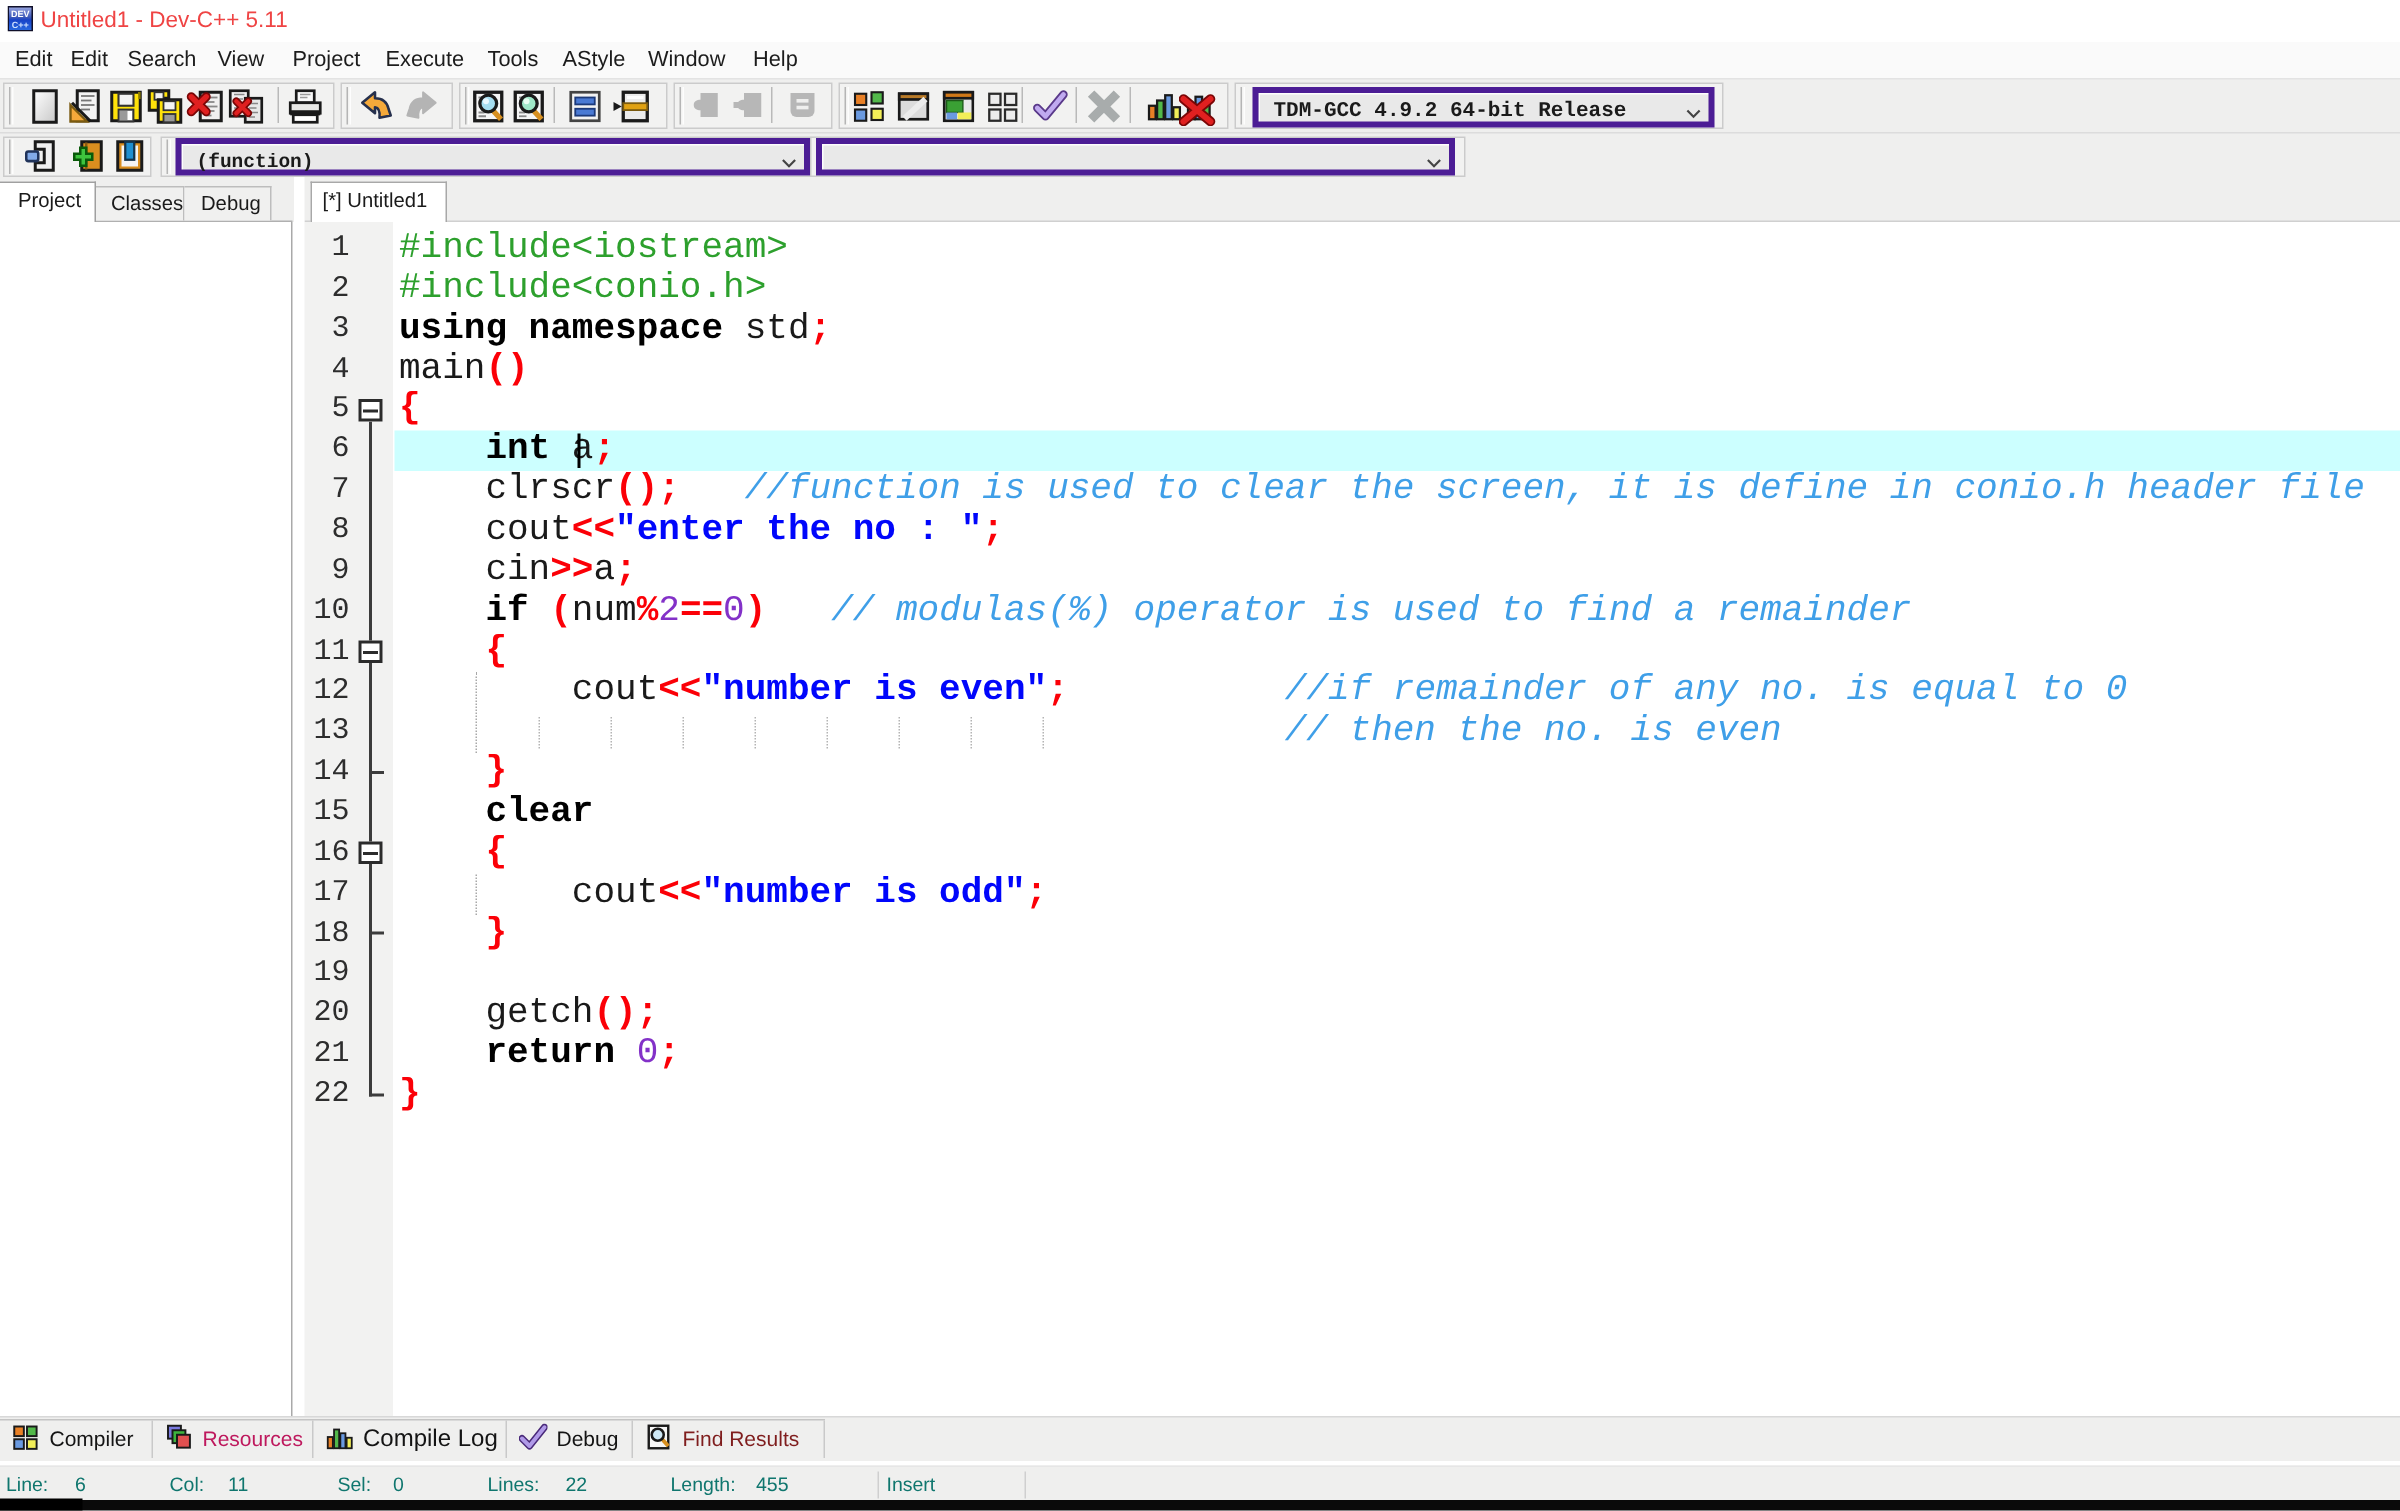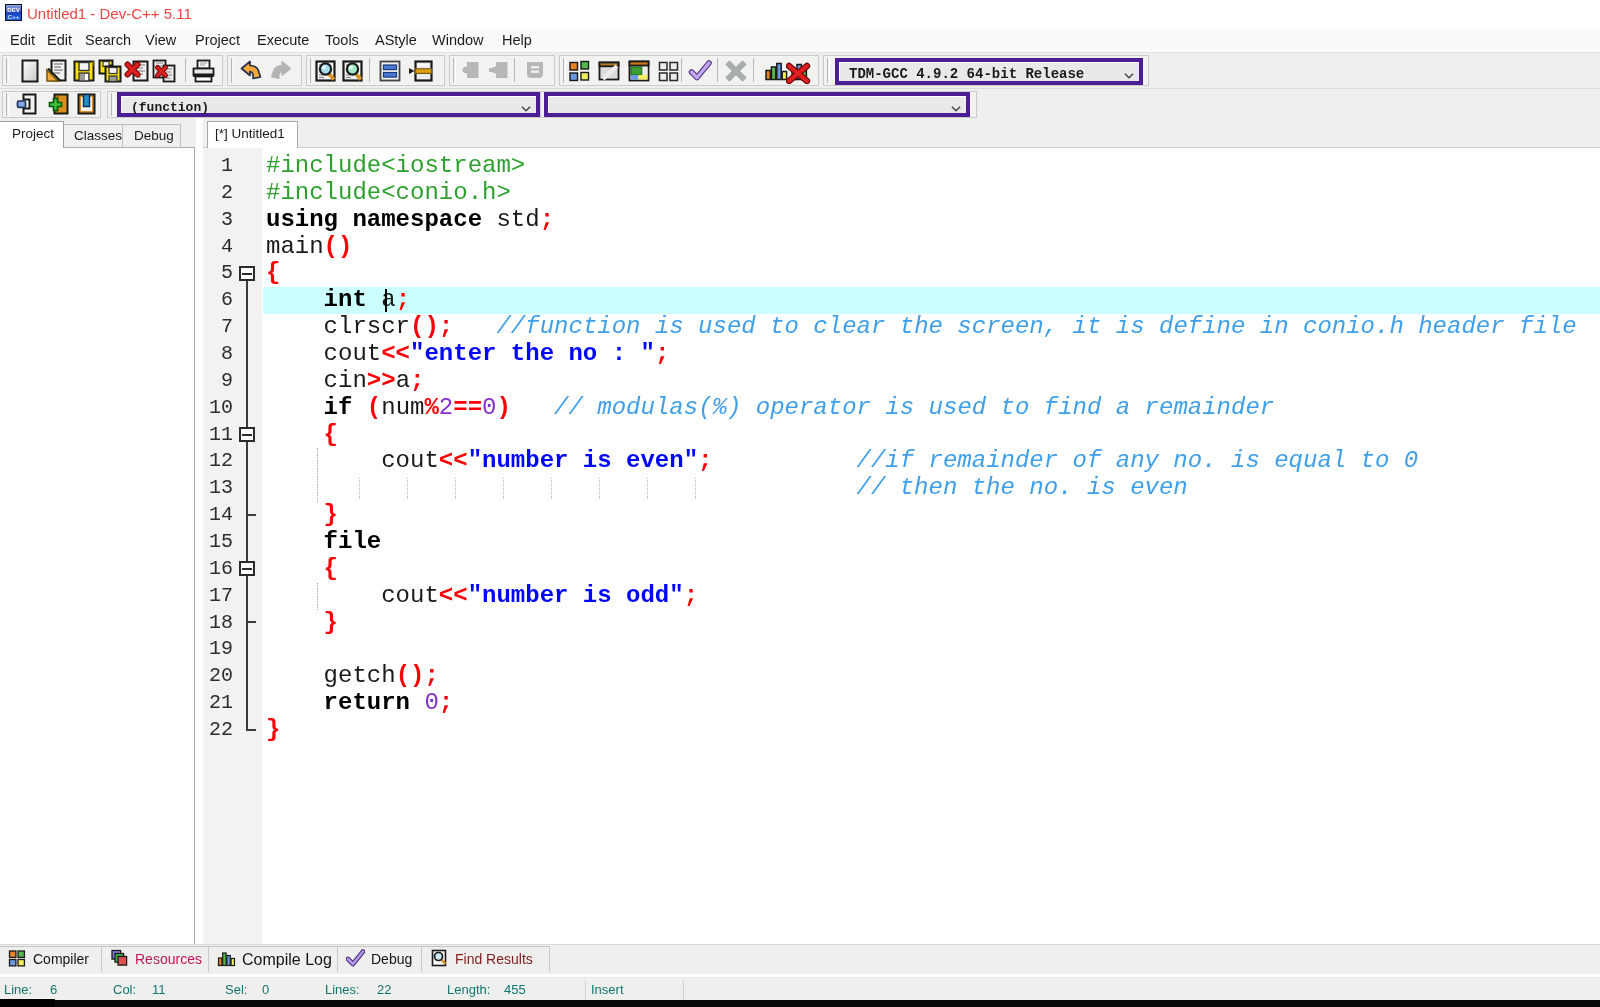--- a/index.html
+++ b/index.html
@@ -357,21 +357,21 @@
 <span class="r">{</span>
     <span class="k">int</span> a<span class="r">;</span>
     clrscr<span class="r">();</span>   <span class="c">//function is used to clear the screen, it is define in conio.h header file</span>
     cout<span class="r">&lt;&lt;</span><span class="s">"enter the no : "</span><span class="r">;</span>
     cin<span class="r">&gt;&gt;</span>a<span class="r">;</span>
     <span class="k">if</span> <span class="r">(</span>num<span class="r">%</span><span class="n">2</span><span class="r">==</span><span class="n">0</span><span class="r">)</span>   <span class="c">// modulas(%) operator is used to find a remainder</span>
     <span class="r">{</span>
         cout<span class="r">&lt;&lt;</span><span class="s">"number is even"</span><span class="r">;</span>          <span class="c">//if remainder of any no. is equal to 0</span>
                                          <span class="c">// then the no. is even</span>
     <span class="r">}</span>
-    <span class="k">file</span>
+    <span class="k">clear</span>
     <span class="r">{</span>
         cout<span class="r">&lt;&lt;</span><span class="s">"number is odd"</span><span class="r">;</span>
     <span class="r">}</span>
 
     getch<span class="r">();</span>
     <span class="k">return</span> <span class="n">0</span><span class="r">;</span>
 <span class="r">}</span></pre>
 
   <div style="position:absolute;left:182px;top:141px;width:2px;height:23px;background:#000"></div>
 

